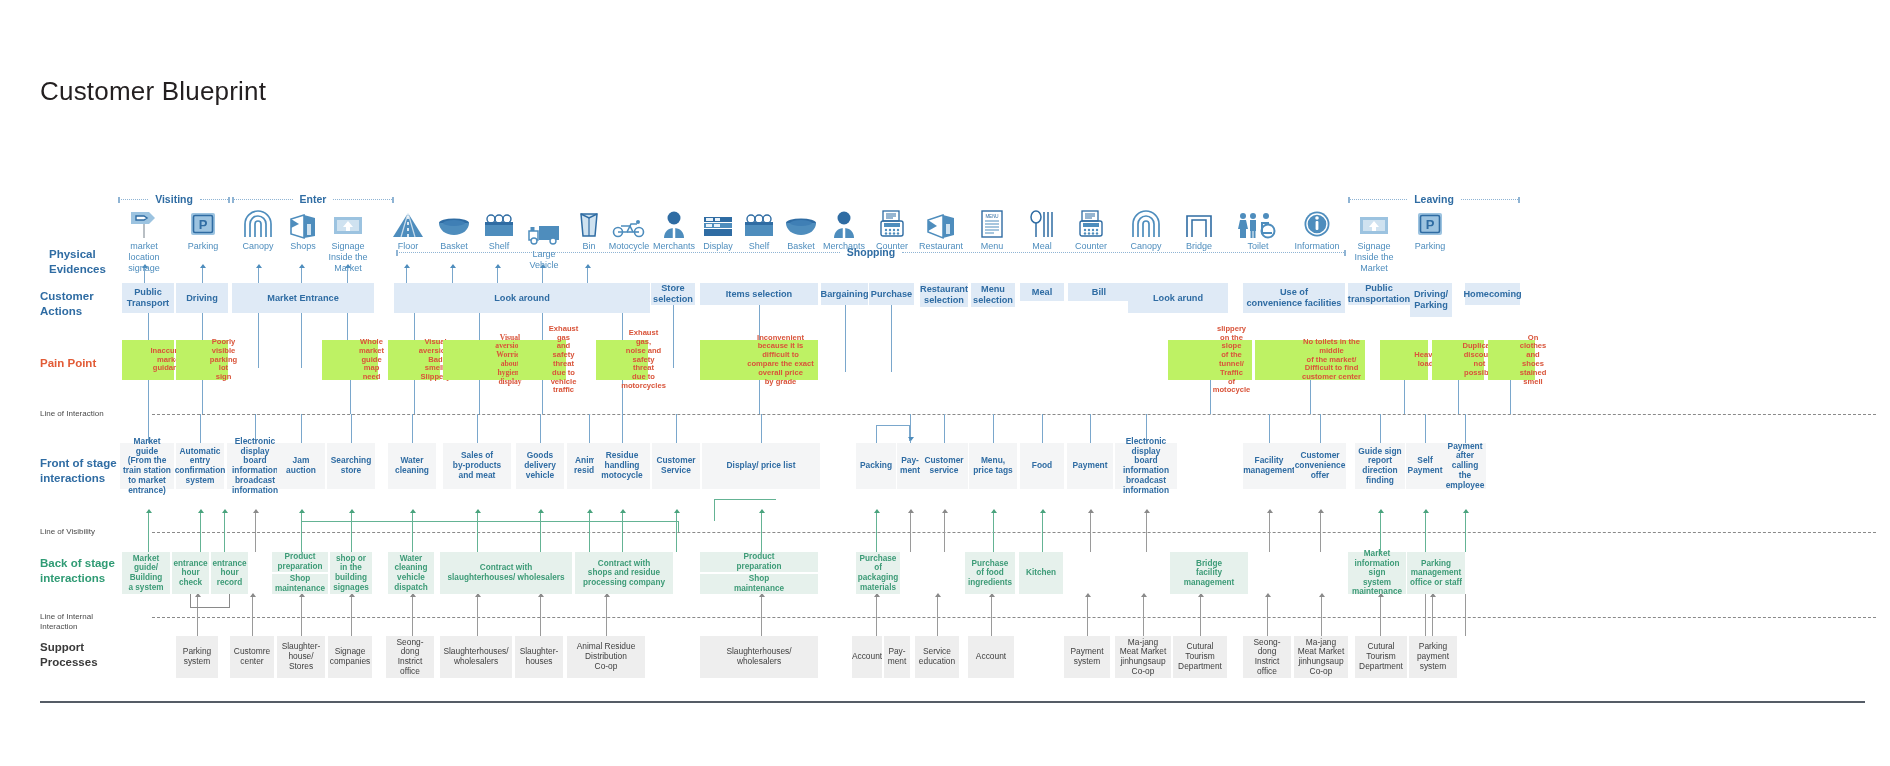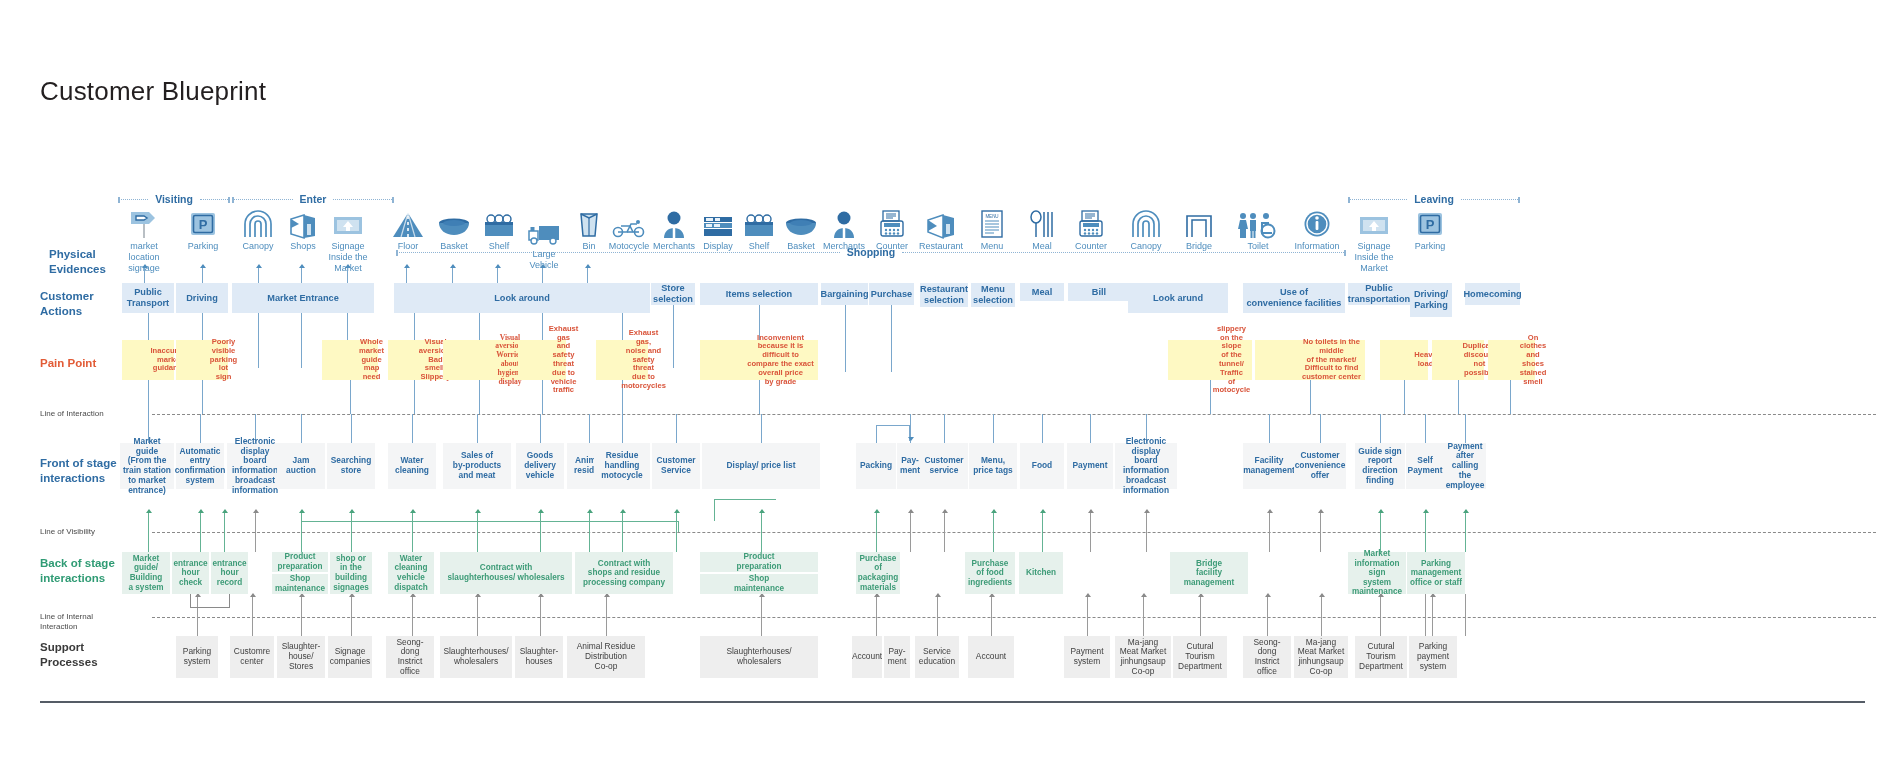--- a/index.html
+++ b/index.html
@@ -59,21 +59,21 @@
   
   .box {
     position:absolute;
     display:flex; align-items:center; justify-content:center;
     text-align:center; line-height:1.16;
     padding:2px 2px;
   }
   .box span { display:block; white-space:pre-line; }
 
   .ca { background:#dfeaf6; color:#2f6ca3; font-size:9.2px; font-weight:600; }
-  .pp { background:#fef9c3; color:#d9543a; font-size:7.6px; font-weight:600;padding-left:45px; }
+  .pp { background:#bef264; color:#d9543a; font-size:7.6px; font-weight:600;padding-left:45px; }
   .fs { background:#f4f5f6; color:#2f6ca3; font-size:8.4px; font-weight:600; }
   .bs { background:#e6f1ec; color:#3d9b77; font-size:8.2px; font-weight:600; }
   .sp { background:#eeeeee; color:#414141; font-size:8.4px; font-weight:500; }
 
   
   .divider { position:absolute; left:152px; right:14px; height:0;
              border-top:1.4px dashed #8a8a8a; }
   .divlabel { position:absolute; left:40px; font-size:8px; color:#4a4a4a;
               line-height:1.25; white-space:pre-line; }
   .baseline { position:absolute; left:40px; right:25px; height:1.6px; background:#555c66; }

